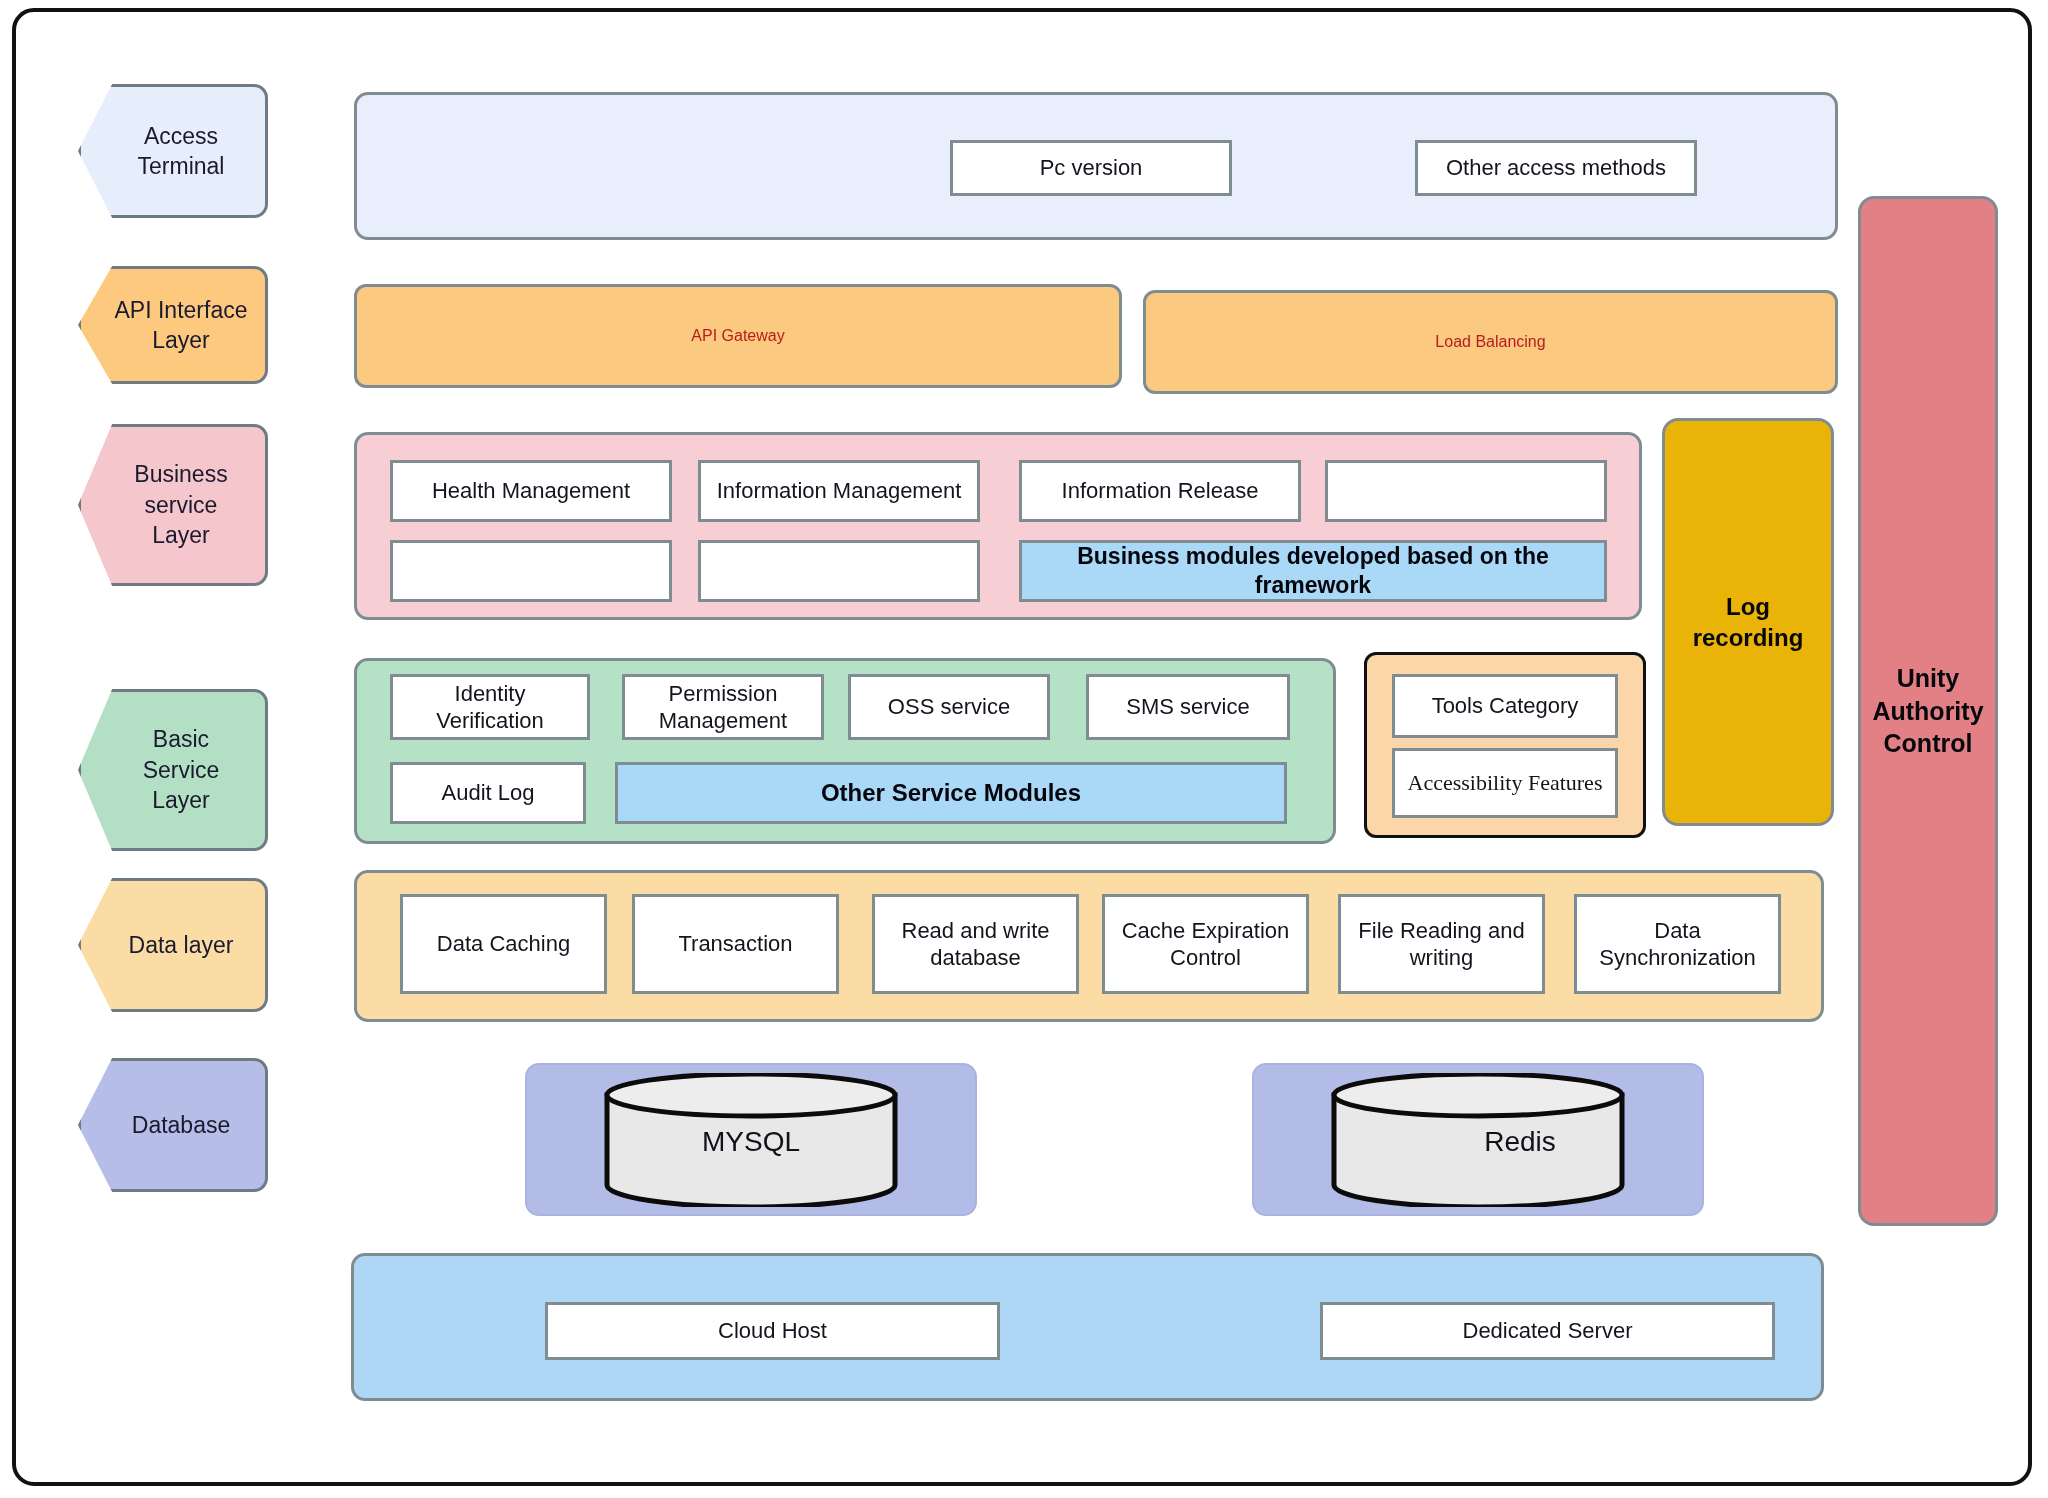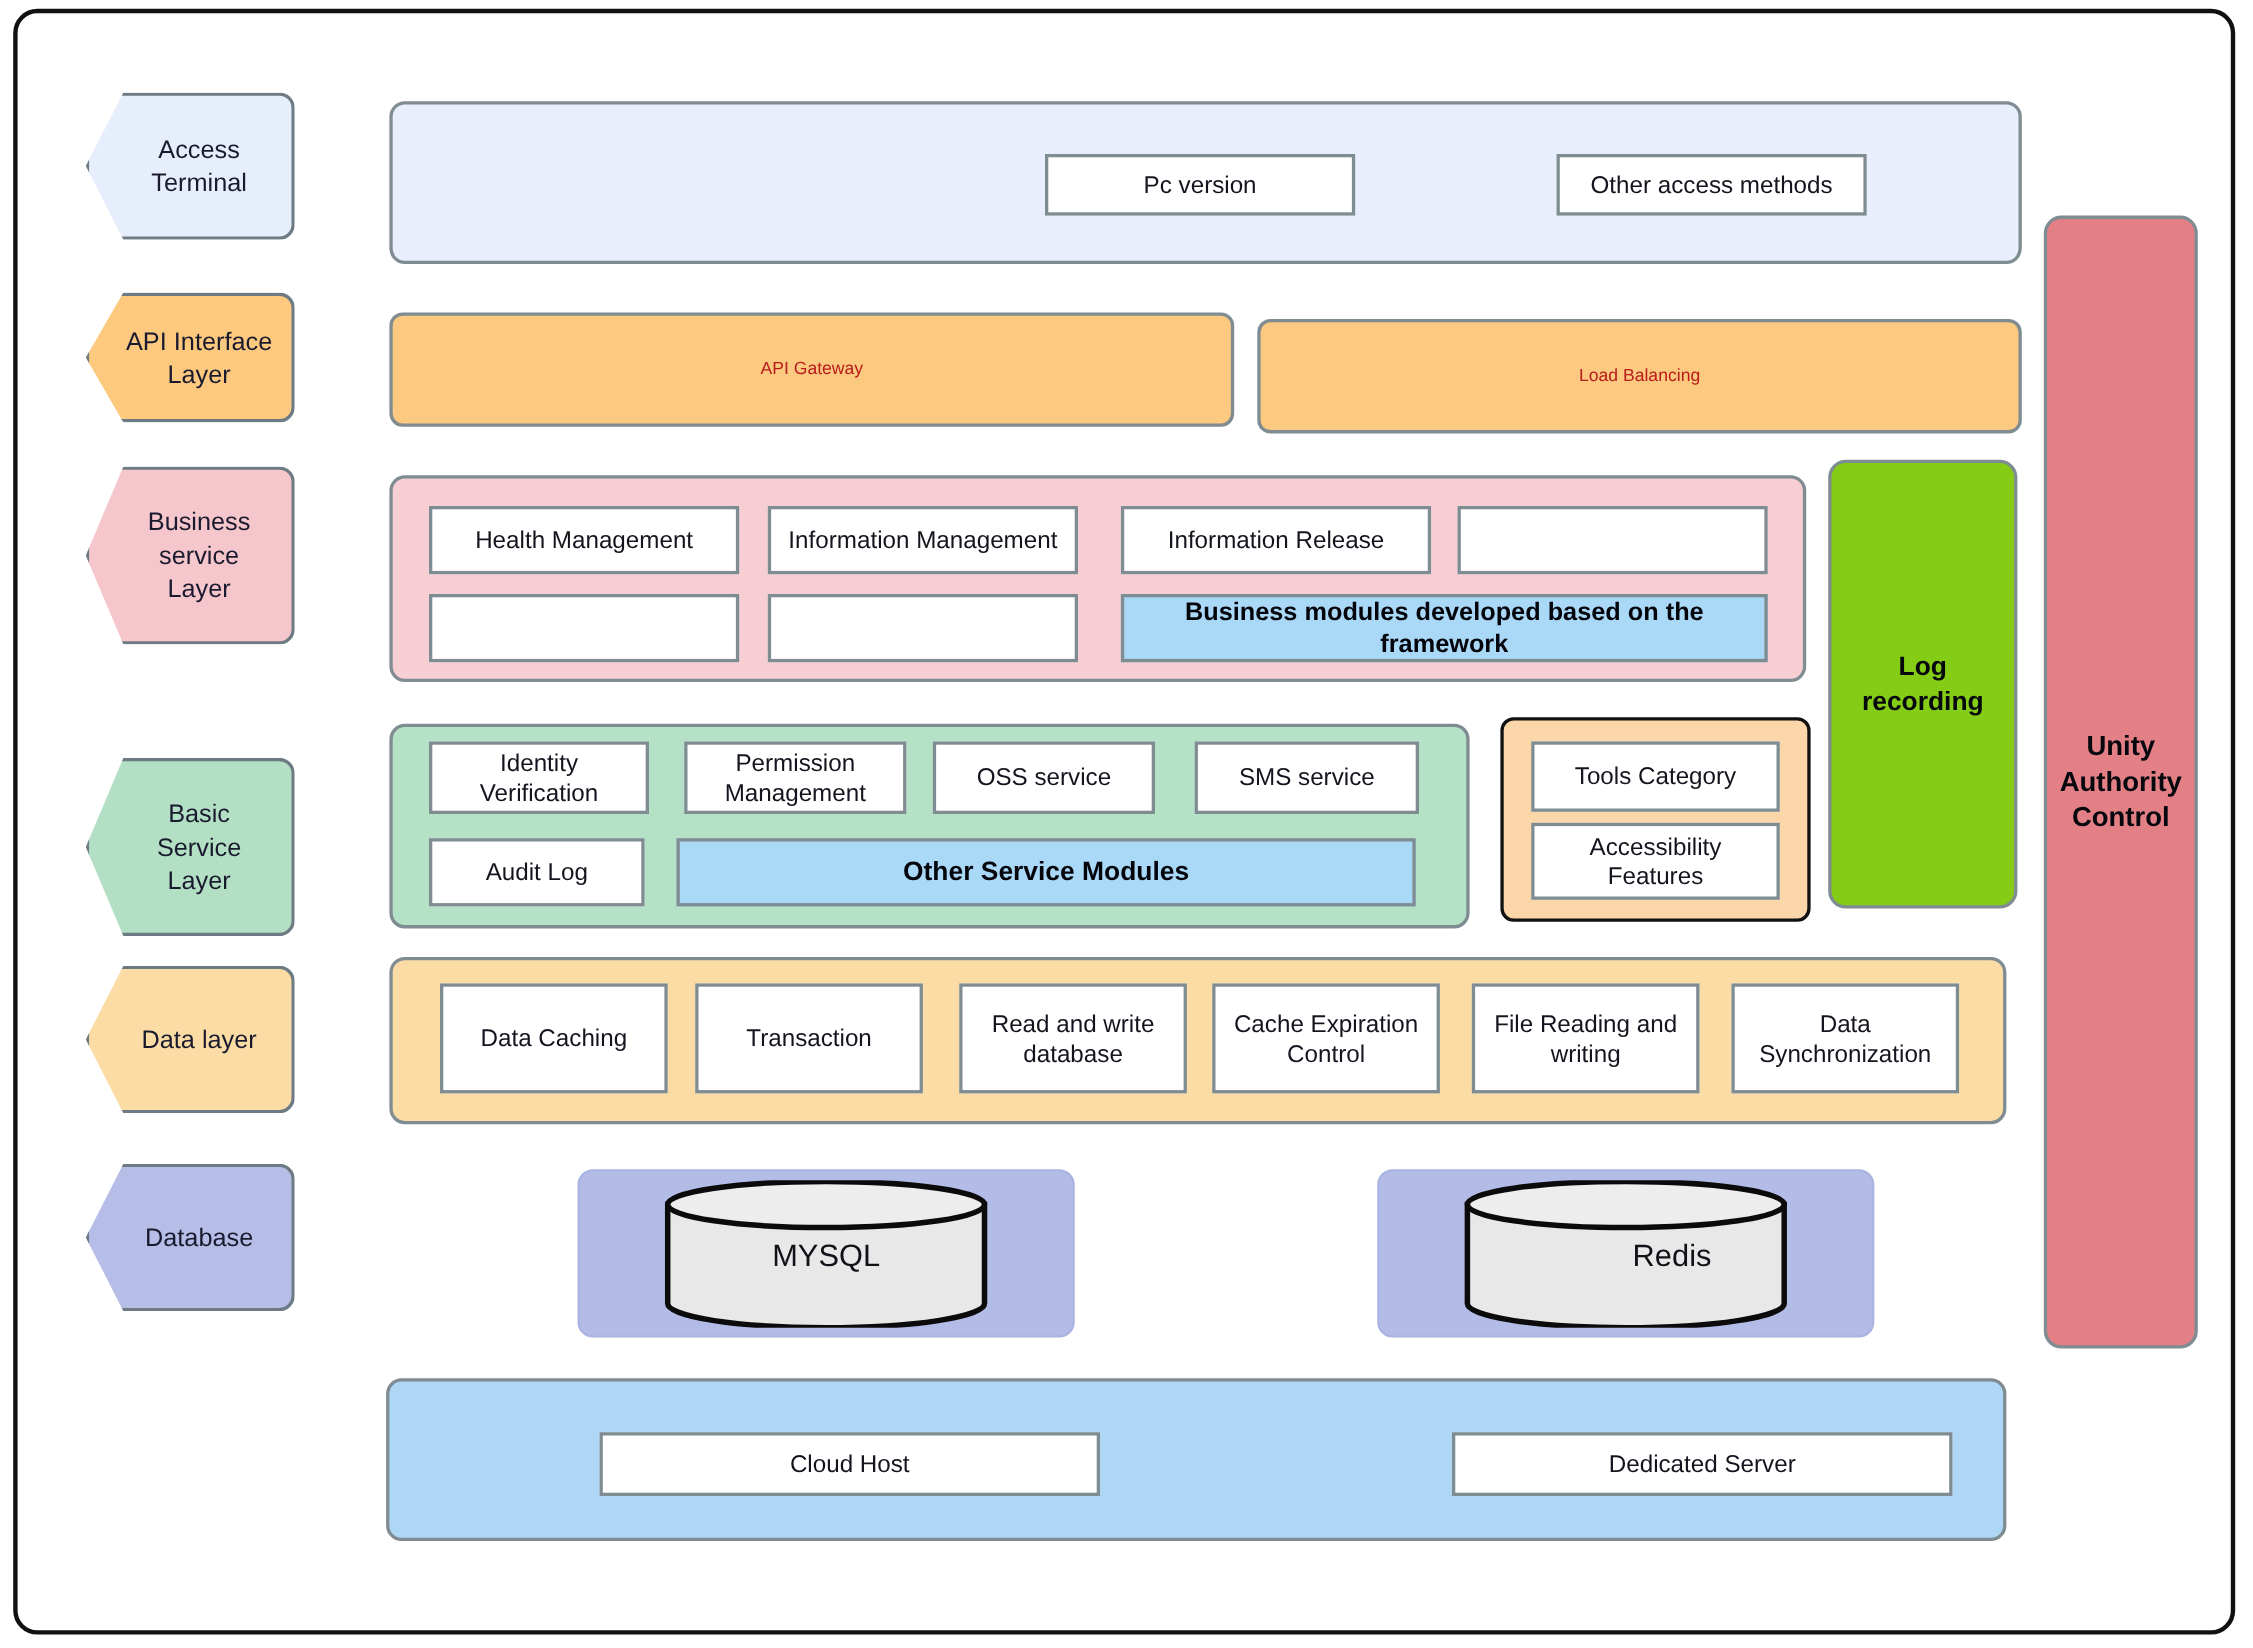--- a/index.html
+++ b/index.html
@@ -210,21 +210,21 @@
   </div>
   <div class="box blue" style="left:615px;top:762px;width:672px;height:62px;font-size:24px;">
     <span>Other Service Modules</span>
   </div>
 
   <div class="tools-wrap" style="left:1364px;top:652px;width:282px;height:186px;">
   </div>
   <div class="box" style="left:1392px;top:674px;width:226px;height:64px;">
     <span>Tools Category</span>
   </div>
-  <div class="box" style="left:1392px;top:748px;width:226px;height:70px;">
+  <div class="box" style="left:1392px;top:748px;width:226px;height:70px;font-family:Liberation Serif, serif;">
     <span>Accessibility Features</span>
   </div>
 
   <div class="band" style="left:354px;top:870px;width:1470px;height:152px;background:#fbdca5;">
   </div>
   <div class="box" style="left:400px;top:894px;width:207px;height:100px;">
     <span>Data Caching</span>
   </div>
   <div class="box" style="left:632px;top:894px;width:207px;height:100px;">
     <span>Transaction</span>
@@ -268,21 +268,21 @@
 
   <div class="band" style="left:351px;top:1253px;width:1473px;height:148px;background:#aed7f5;">
   </div>
   <div class="box" style="left:545px;top:1302px;width:455px;height:58px;">
     <span>Cloud Host</span>
   </div>
   <div class="box" style="left:1320px;top:1302px;width:455px;height:58px;">
     <span>Dedicated Server</span>
   </div>
 
-  <div class="vpanel" style="left:1662px;top:418px;width:172px;height:408px;background:#84cc16;font-size:24px;">
+  <div class="vpanel" style="left:1662px;top:418px;width:172px;height:408px;background:#eab308;font-size:24px;">
     <span style="white-space:pre-line">Log
 recording</span>
   </div>
 
   <div class="vpanel" style="left:1858px;top:196px;width:140px;height:1030px;background:#e28086;font-size:25px;">
     <span style="white-space:pre-line">Unity
 Authority
 Control</span>
   </div>
 

